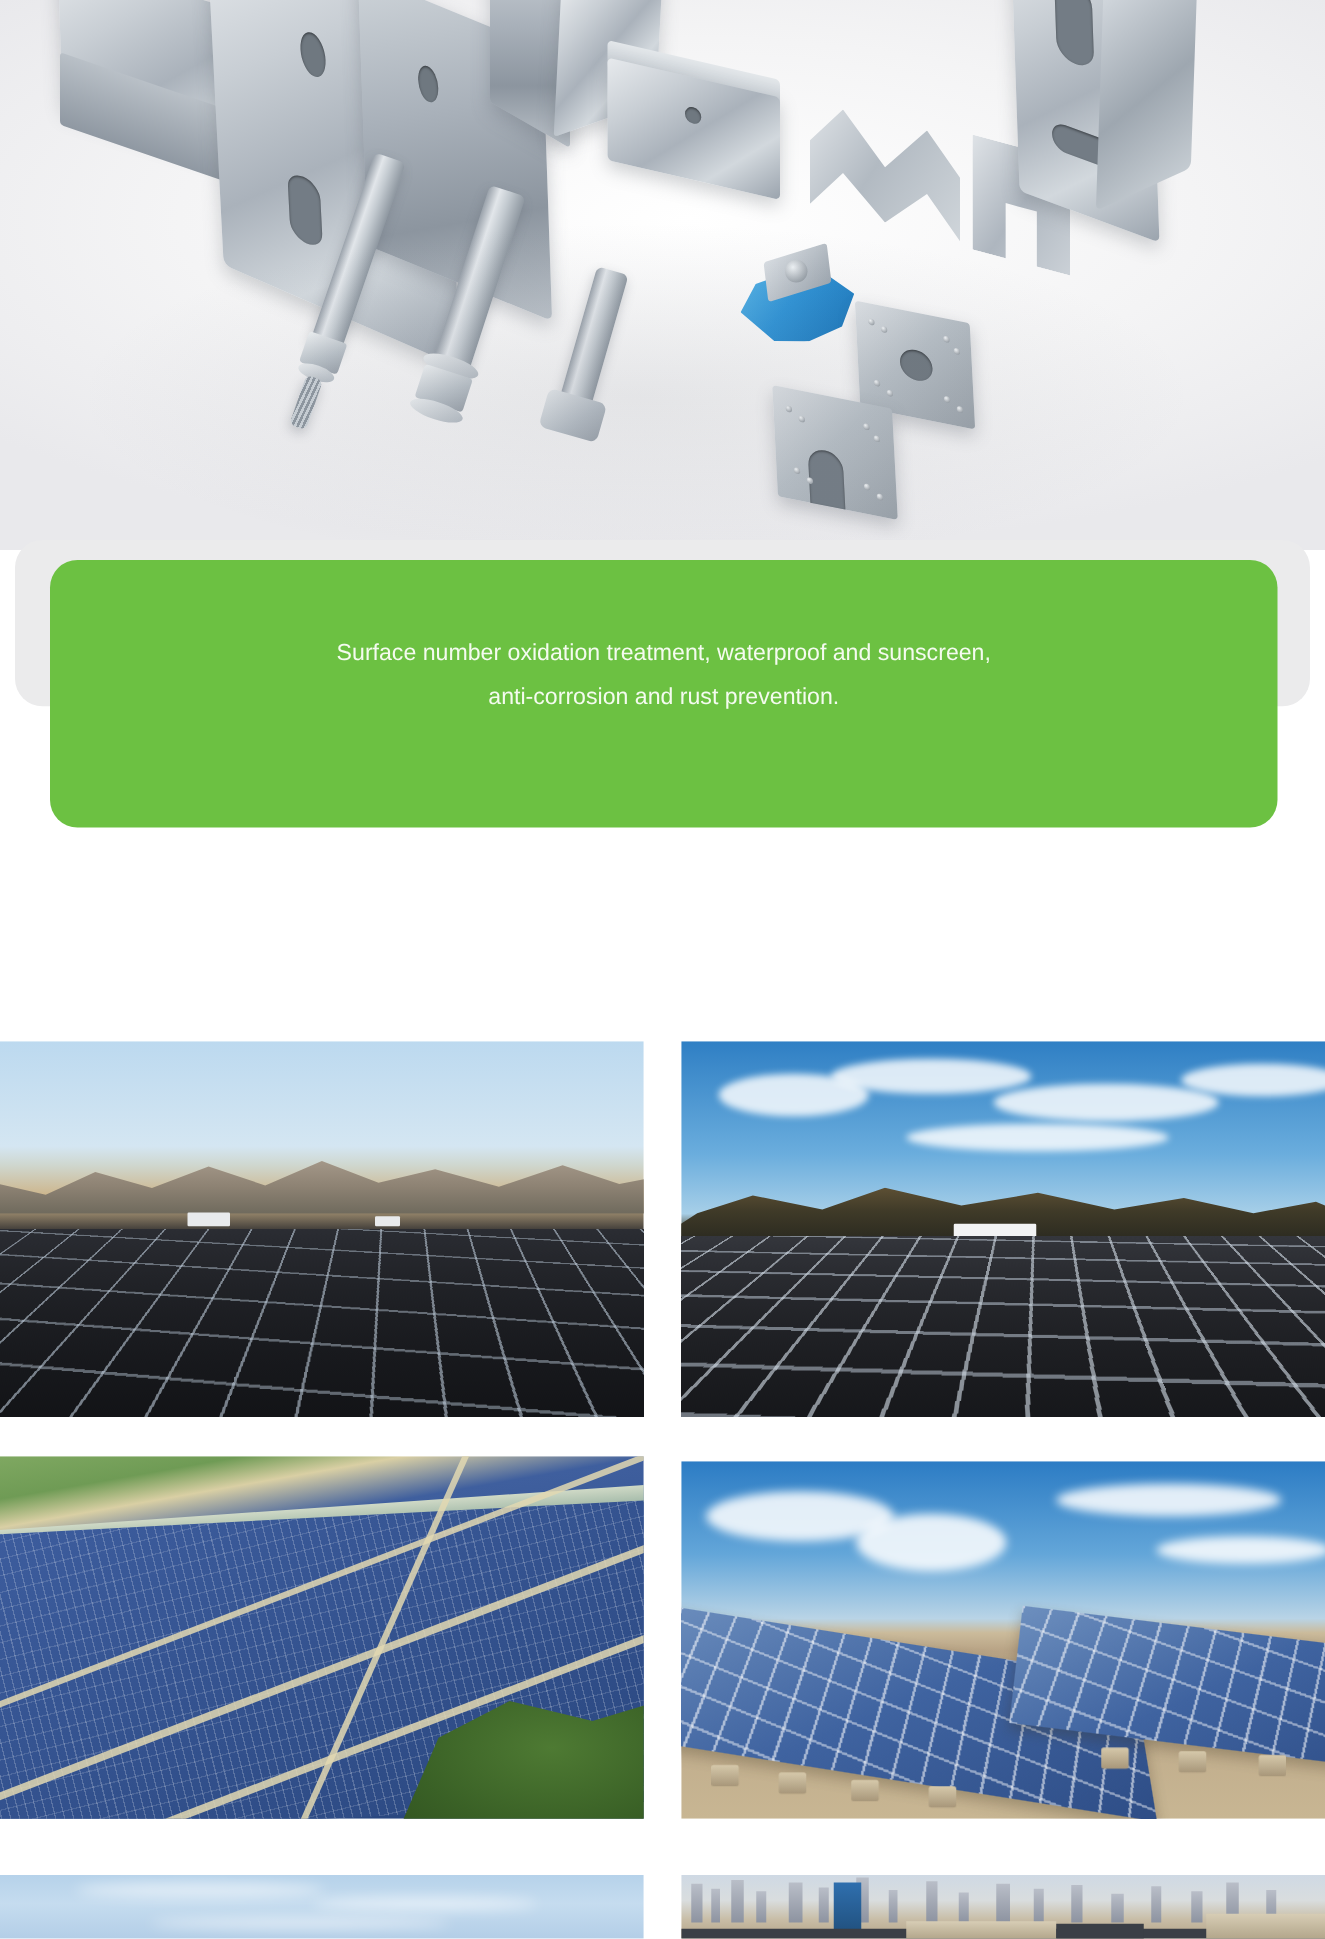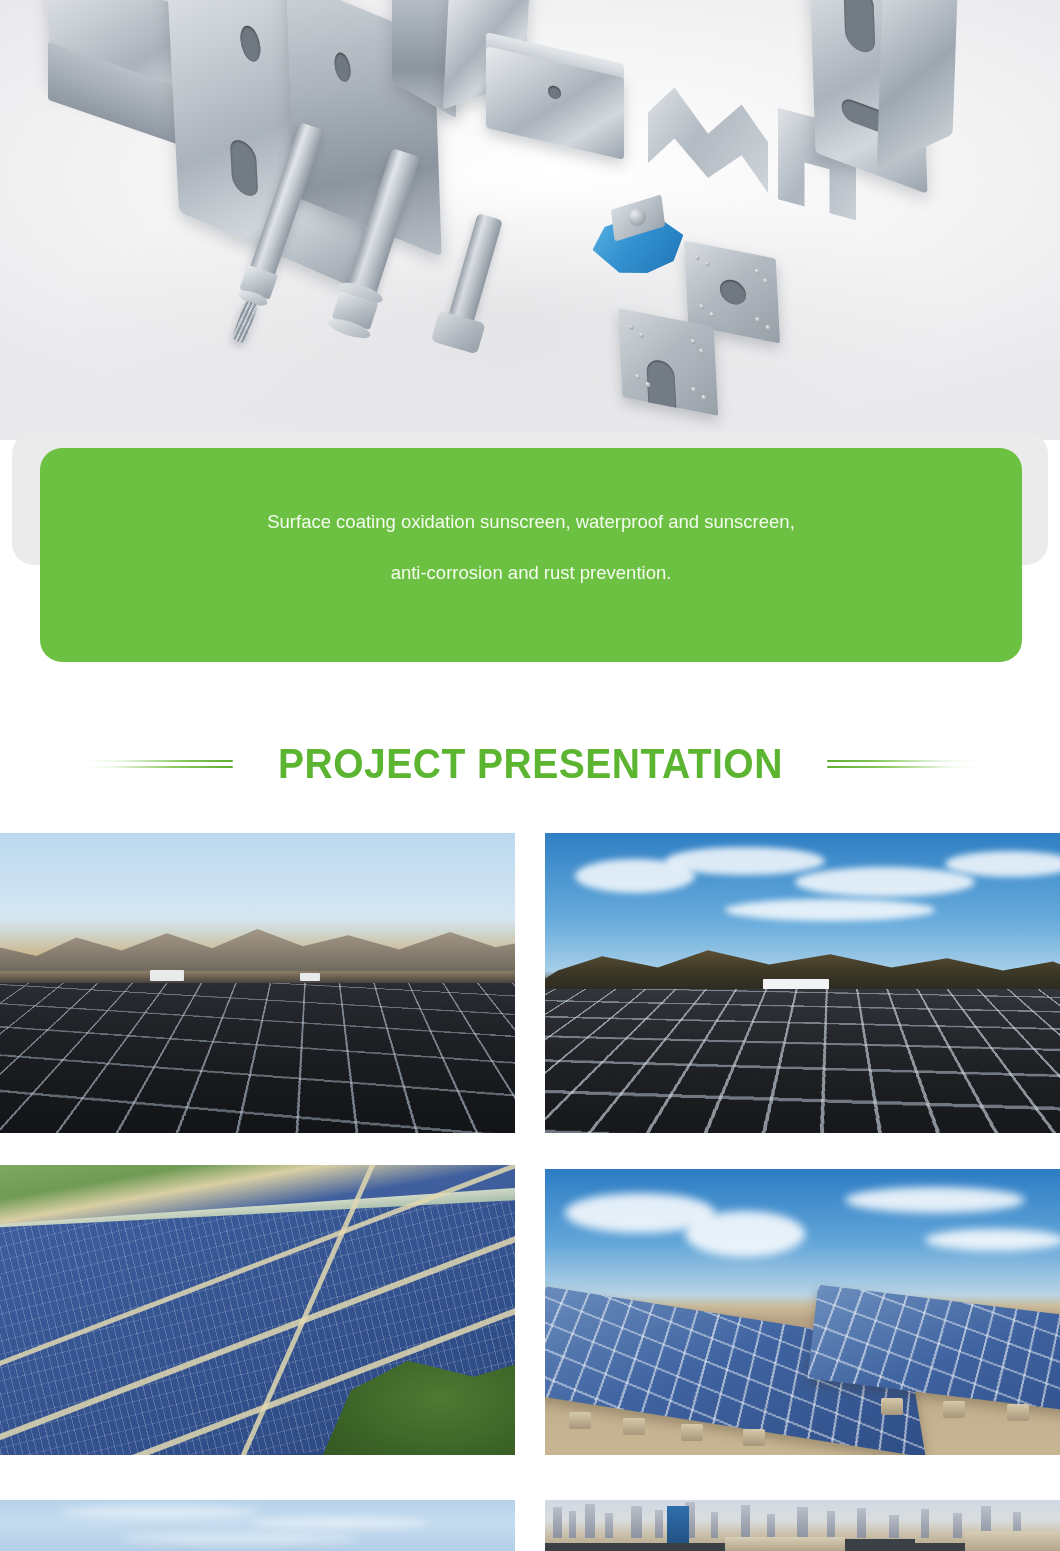--- a/index.html
+++ b/index.html
@@ -132,21 +132,21 @@
     padding-top:36px;
   }
   .green-title{
     color:#ffffff; font-size:29px; font-weight:bold; letter-spacing:-.2px;
     line-height:1; text-align:center;
   }
   .green-sub{
     color:#f4fbef; font-size:18.5px; font-weight:400; text-align:center;
     line-height:1; margin-top:29px;
   }
-  .green-sub2{ margin-top:32px; }
+  .green-sub2{ margin-top:16px; }
 
   
   .section-head{
     position:absolute; left:0; top:712px; width:1060px; height:104px;
     display:flex; align-items:center; justify-content:center; gap:26px;
   }
   .deco{ position:relative; width:150px; height:14px; }
   .deco span{ position:absolute; left:0; width:100%; height:1.6px; border-radius:1px; }
   .deco .l1{ top:3px; }
   .deco .l2{ top:9px; }
@@ -330,35 +330,24 @@
       <div class="dimple" style="left:14px;top:62px"></div>
         <div class="dimple" style="left:24px;top:68px"></div>
       <div class="dimple" style="left:70px;top:64px"></div>
         <div class="dimple" style="left:80px;top:70px"></div>
     </div>
   </div>
 
   <div class="gray-panel"></div>
 
   <div class="green-card">
-    <div class="green-sub">Surface coating oxidation sunscreen, waterproof and sunscreen,</div>
+    <div class="green-sub">Surface number oxidation treatment, waterproof and sunscreen,</div>
     <div class="green-sub green-sub2">anti-corrosion and rust prevention.</div>
   </div>
 
-  <div class="section-head">
-    <div class="deco deco-left">
-      <span class="l1"></span>
-        <span class="l2"></span>
-    </div>
-    <div class="section-title">PROJECT PRESENTATION</div>
-    <div class="deco deco-right">
-      <span class="l1"></span>
-        <span class="l2"></span>
-    </div>
-  </div>
 
   <div class="gallery">
 
     <div class="g-cell r1 c-left" title="Desert ground-mounted solar power plant with mountain range">
       <div class="ph1">
         <div class="mtn"></div>
         <div class="bld" style="left:150px; top:45.5%;"></div>
         <div class="bld" style="left:300px; top:46.5%; width:20px; height:8px;"></div>
         <div class="arr"></div>
       </div>

